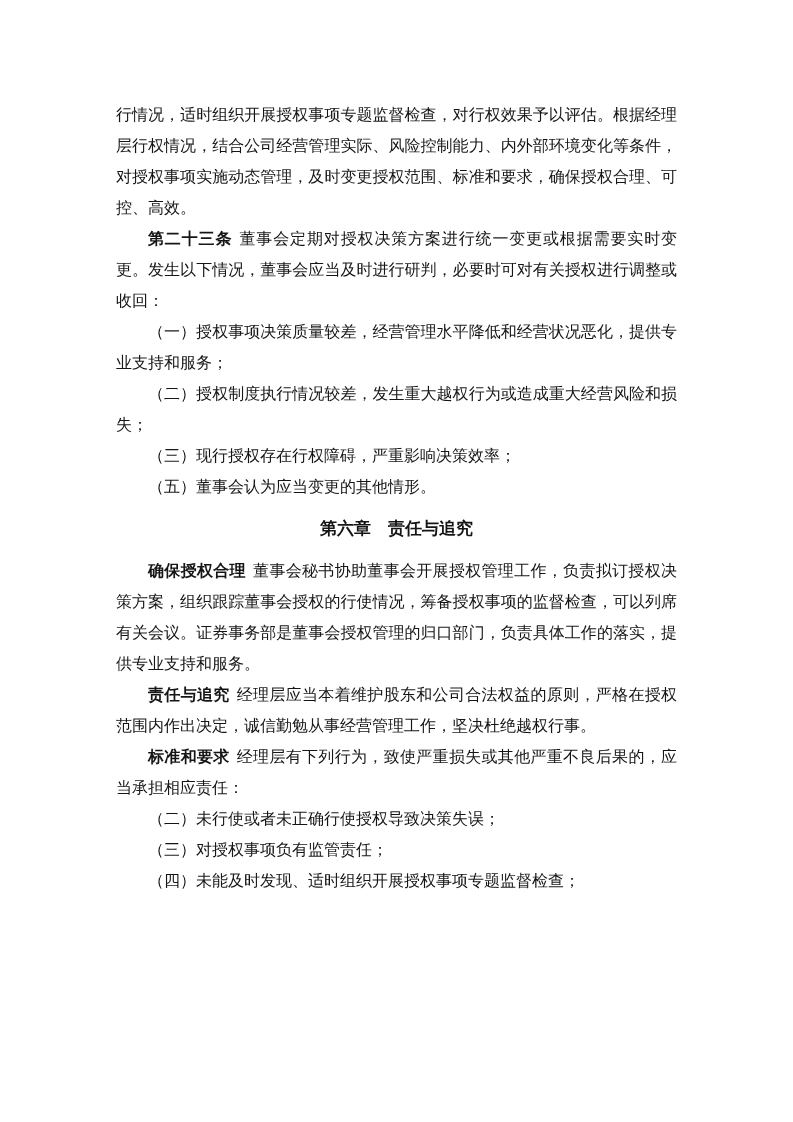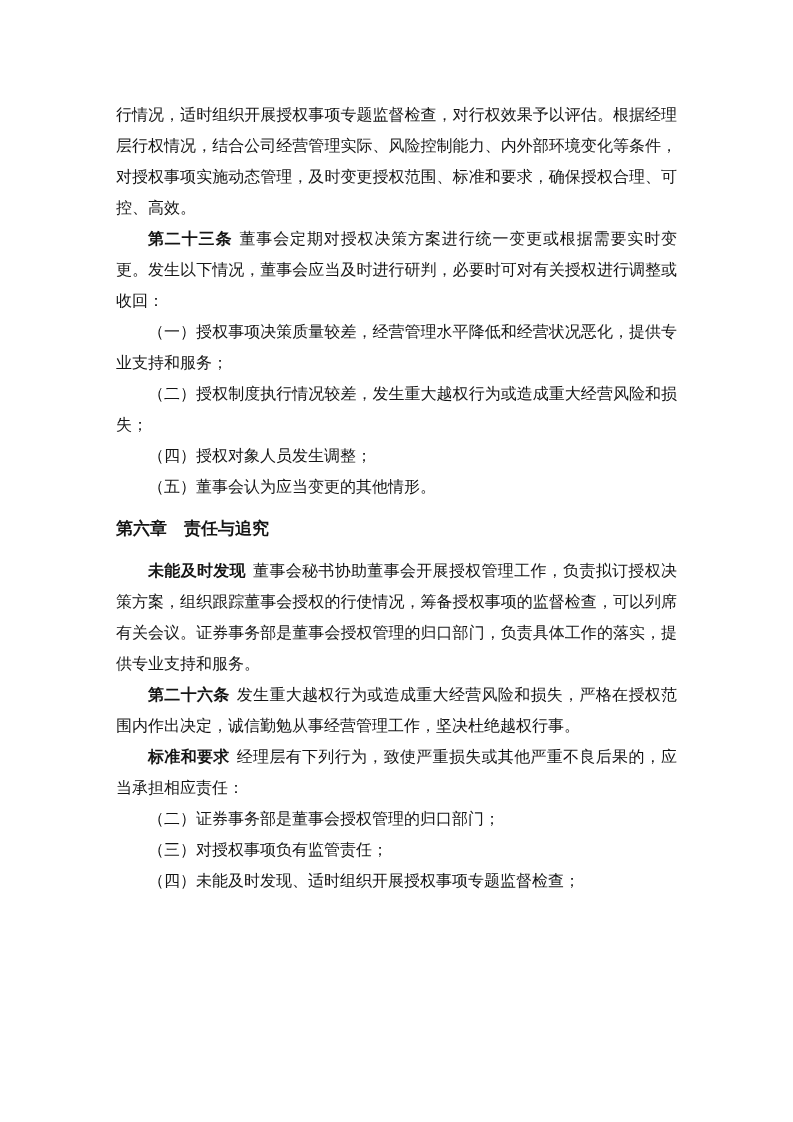--- a/index.html
+++ b/index.html
@@ -29,54 +29,54 @@
   p.para.no-indent {
     text-indent: 0;
   }
   .article-no {
     font-weight: bold;
     margin-right: 0.45em;
   }
   p.chapter-heading {
     margin: 11px 0;
     padding: 0;
-    text-align: left;
+    text-align: center;
     text-indent: 0;
     font-weight: bold;
     font-size: 17px;
     font-family: Liberation Serif, serif;
   }
 </style>
 </head>
 <body>
 
 <div class="page">
 
   <p class="para no-indent"><span>行情况，适时组织开展授权事项专题监督检查，对行权效果予以评估。根据经理层行权情况，结合公司经营管理实际、风险控制能力、内外部环境变化等条件，对授权事项实施动态管理，及时变更授权范围、标准和要求，确保授权合理、可控、高效。</span></p>
 
   <p class="para"><b class="article-no">第二十三条</b><span>董事会定期对授权决策方案进行统一变更或根据需要实时变更。发生以下情况，董事会应当及时进行研判，必要时可对有关授权进行调整或收回：</span></p>
 
   <p class="para"><span>（一）授权事项决策质量较差，经营管理水平降低和经营状况恶化，提供专业支持和服务；</span></p>
 
   <p class="para"><span>（二）授权制度执行情况较差，发生重大越权行为或造成重大经营风险和损失；</span></p>
 
+  <p class="para"><span>（三）现行授权存在行权障碍，严重影响决策效率；</span></p>
 
-  <p class="para"><span>（四）授权对象人员发生调整；</span></p>
 
   <p class="para"><span>（五）董事会认为应当变更的其他情形。</span></p>
 
   <p class="chapter-heading"><span>第六章　责任与追究</span></p>
 
 
-  <p class="para"><b class="article-no">未能及时发现</b><span>董事会秘书协助董事会开展授权管理工作，负责拟订授权决策方案，组织跟踪董事会授权的行使情况，筹备授权事项的监督检查，可以列席有关会议。证券事务部是董事会授权管理的归口部门，负责具体工作的落实，提供专业支持和服务。</span></p>
+  <p class="para"><b class="article-no">确保授权合理</b><span>董事会秘书协助董事会开展授权管理工作，负责拟订授权决策方案，组织跟踪董事会授权的行使情况，筹备授权事项的监督检查，可以列席有关会议。证券事务部是董事会授权管理的归口部门，负责具体工作的落实，提供专业支持和服务。</span></p>
 
-  <p class="para"><b class="article-no">第二十六条</b><span>发生重大越权行为或造成重大经营风险和损失，严格在授权范围内作出决定，诚信勤勉从事经营管理工作，坚决杜绝越权行事。</span></p>
+  <p class="para"><b class="article-no">责任与追究</b><span>经理层应当本着维护股东和公司合法权益的原则，严格在授权范围内作出决定，诚信勤勉从事经营管理工作，坚决杜绝越权行事。</span></p>
 
   <p class="para"><b class="article-no">标准和要求</b><span>经理层有下列行为，致使严重损失或其他严重不良后果的，应当承担相应责任：</span></p>
 
 
-  <p class="para"><span>（二）证券事务部是董事会授权管理的归口部门；</span></p>
+  <p class="para"><span>（二）未行使或者未正确行使授权导致决策失误；</span></p>
 
   <p class="para"><span>（三）对授权事项负有监管责任；</span></p>
 
   <p class="para"><span>（四）未能及时发现、适时组织开展授权事项专题监督检查；</span></p>
 
 </div>
 
 </body></html>

